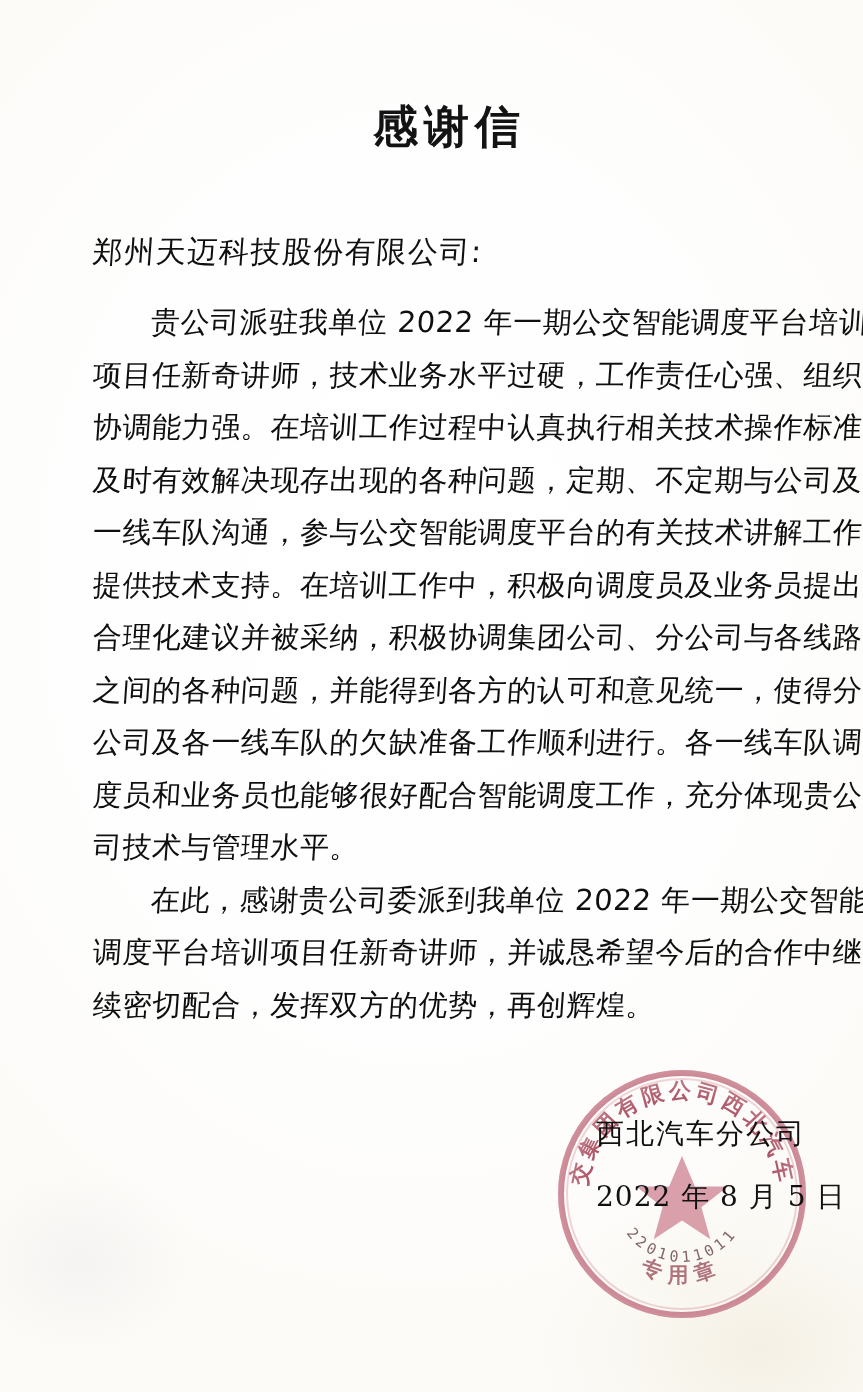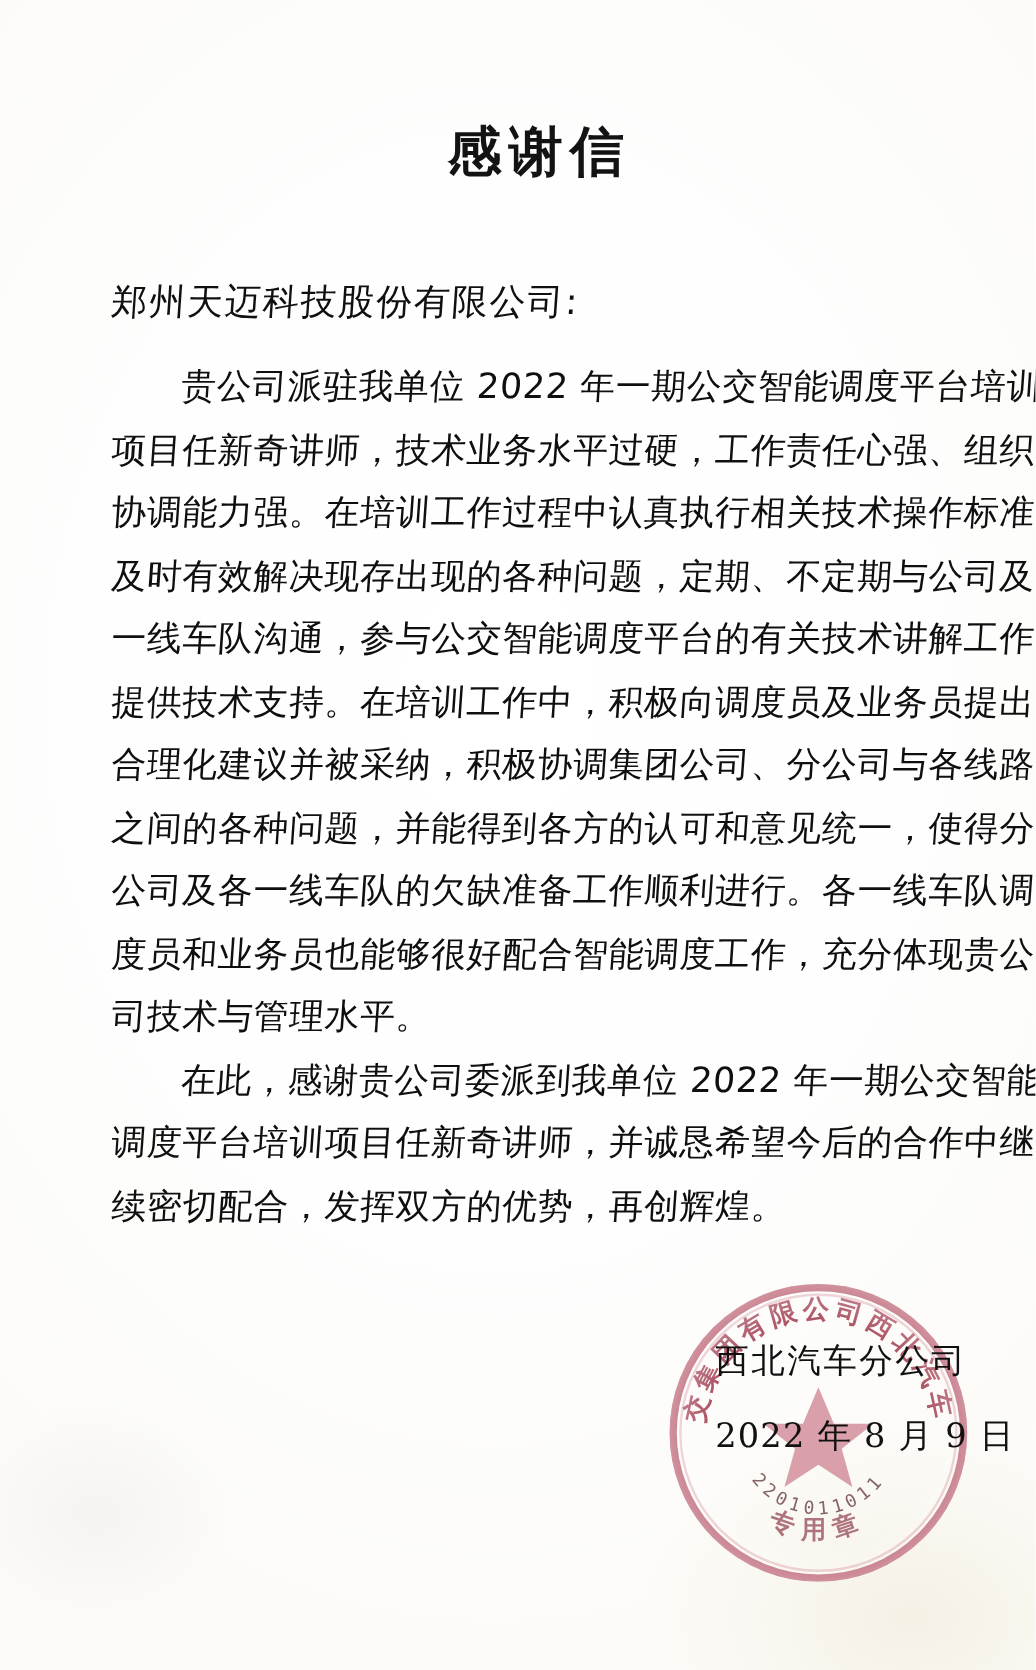--- a/index.html
+++ b/index.html
@@ -194,17 +194,17 @@
 
       <text font-family="'DejaVu Sans Mono', 'Liberation Mono', monospace" font-size="15" font-weight="400" fill="#6e4a4f" fill-opacity="0.85" letter-spacing="4">
         <textPath href="#ringBottomNum" startOffset="50%" text-anchor="middle" id="seal-serial-textpath">2201011011</textPath>
       </text>
 
       <circle cx="126" cy="126" r="124" fill="url(#fade)"></circle>
     </svg>
 
     <div id="signature-lines">
       <div class="sig-line" id="sig-company">西北汽车分公司</div>
-      <div class="sig-line" id="sig-date">2022 年 8 月 9 日</div>
+      <div class="sig-line" id="sig-date">2022 年 8 月 5 日</div>
     </div>
 
   </div>
 </div>
 
 </body></html>

